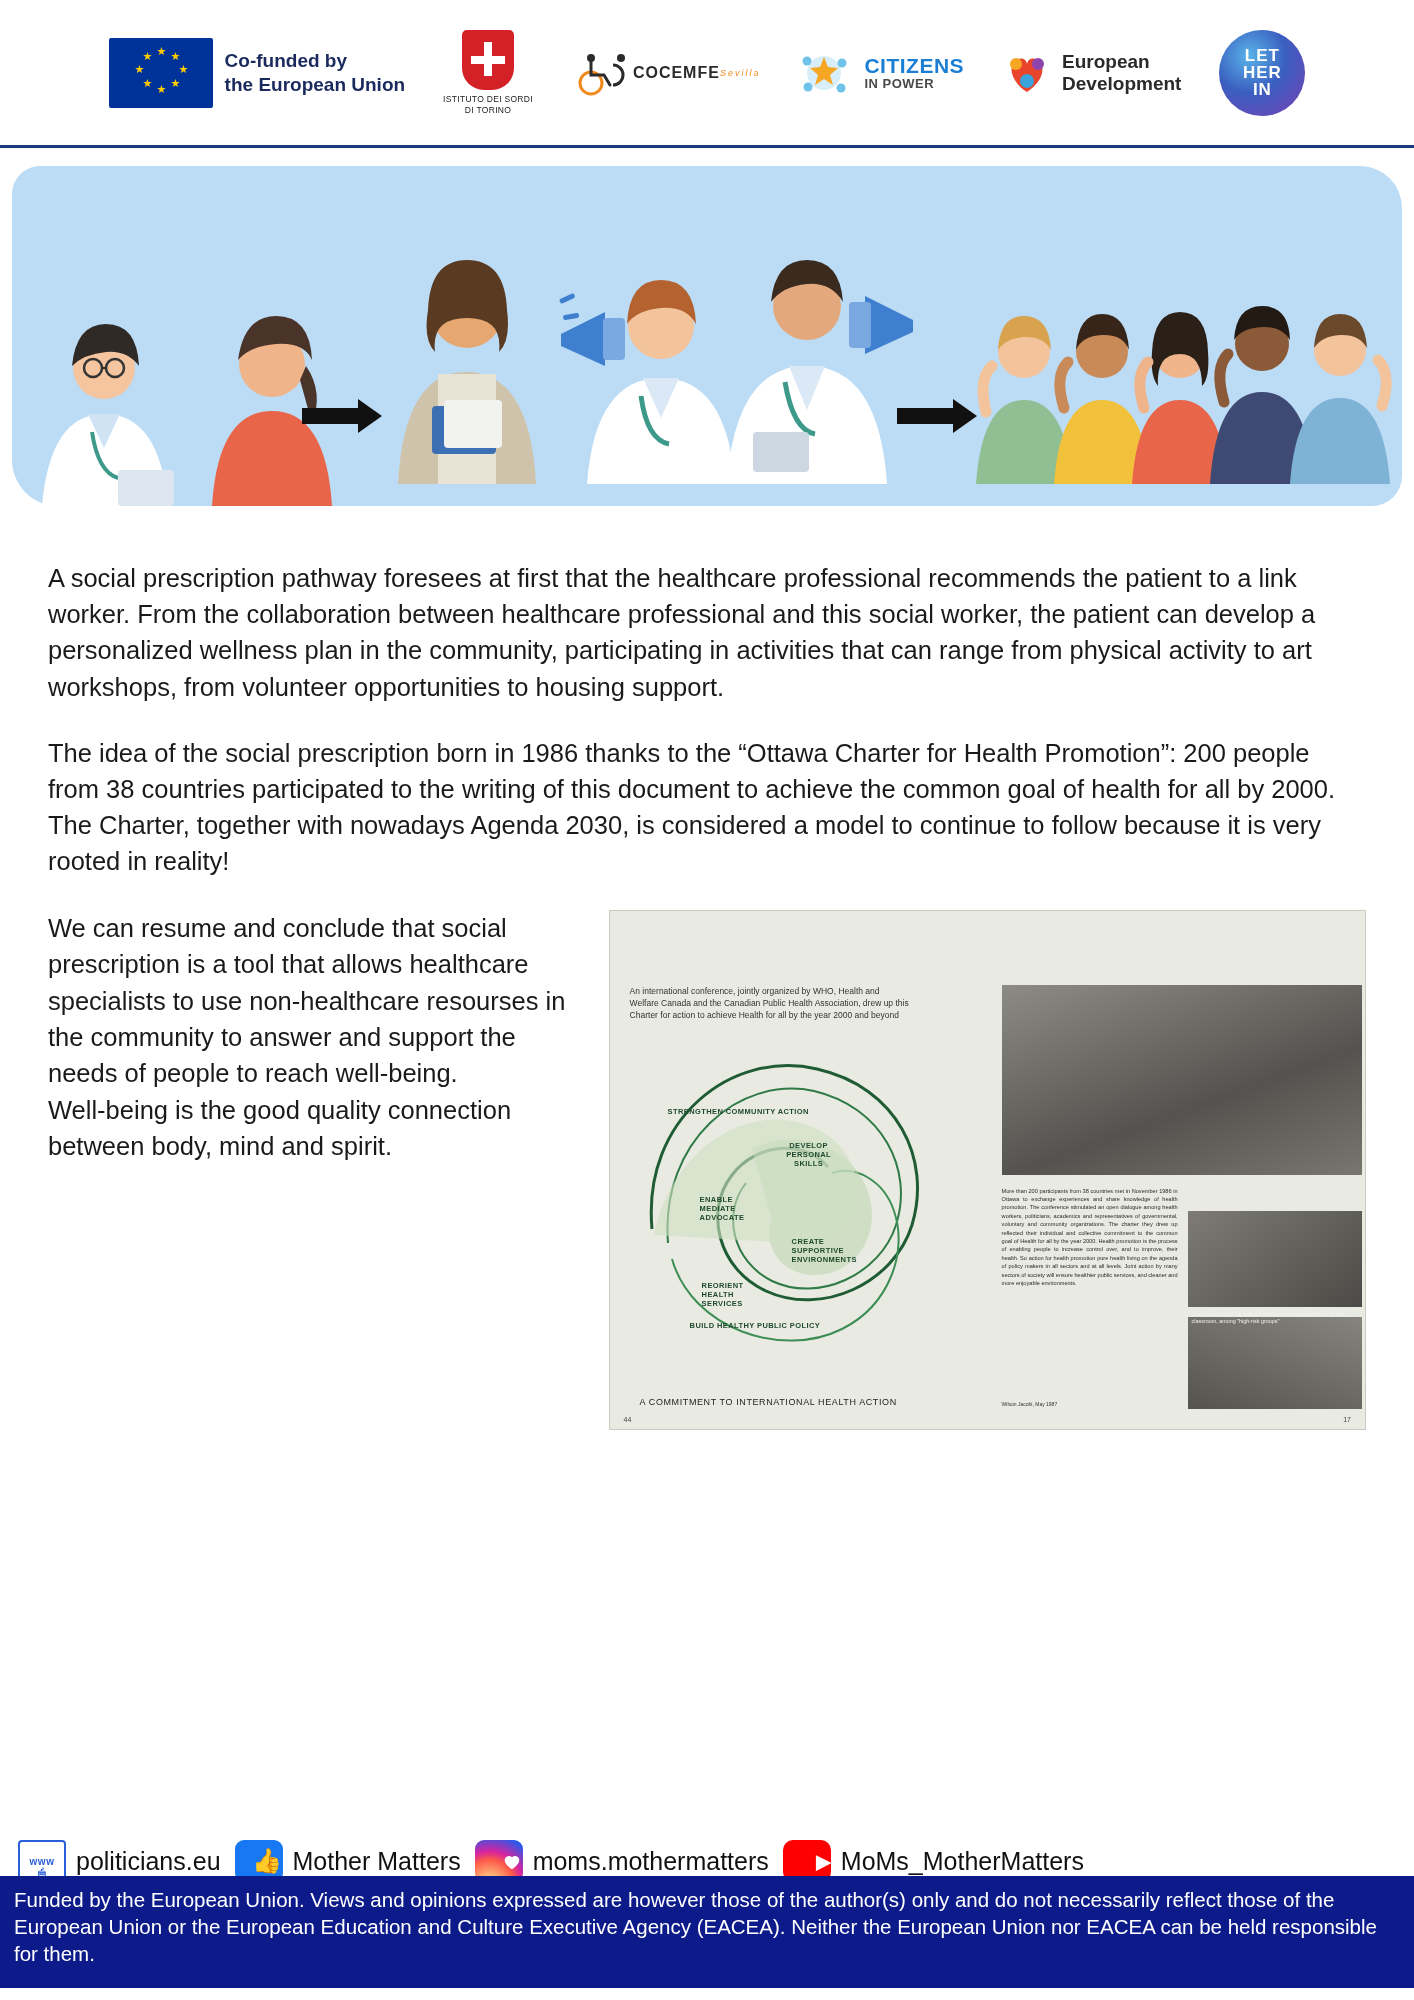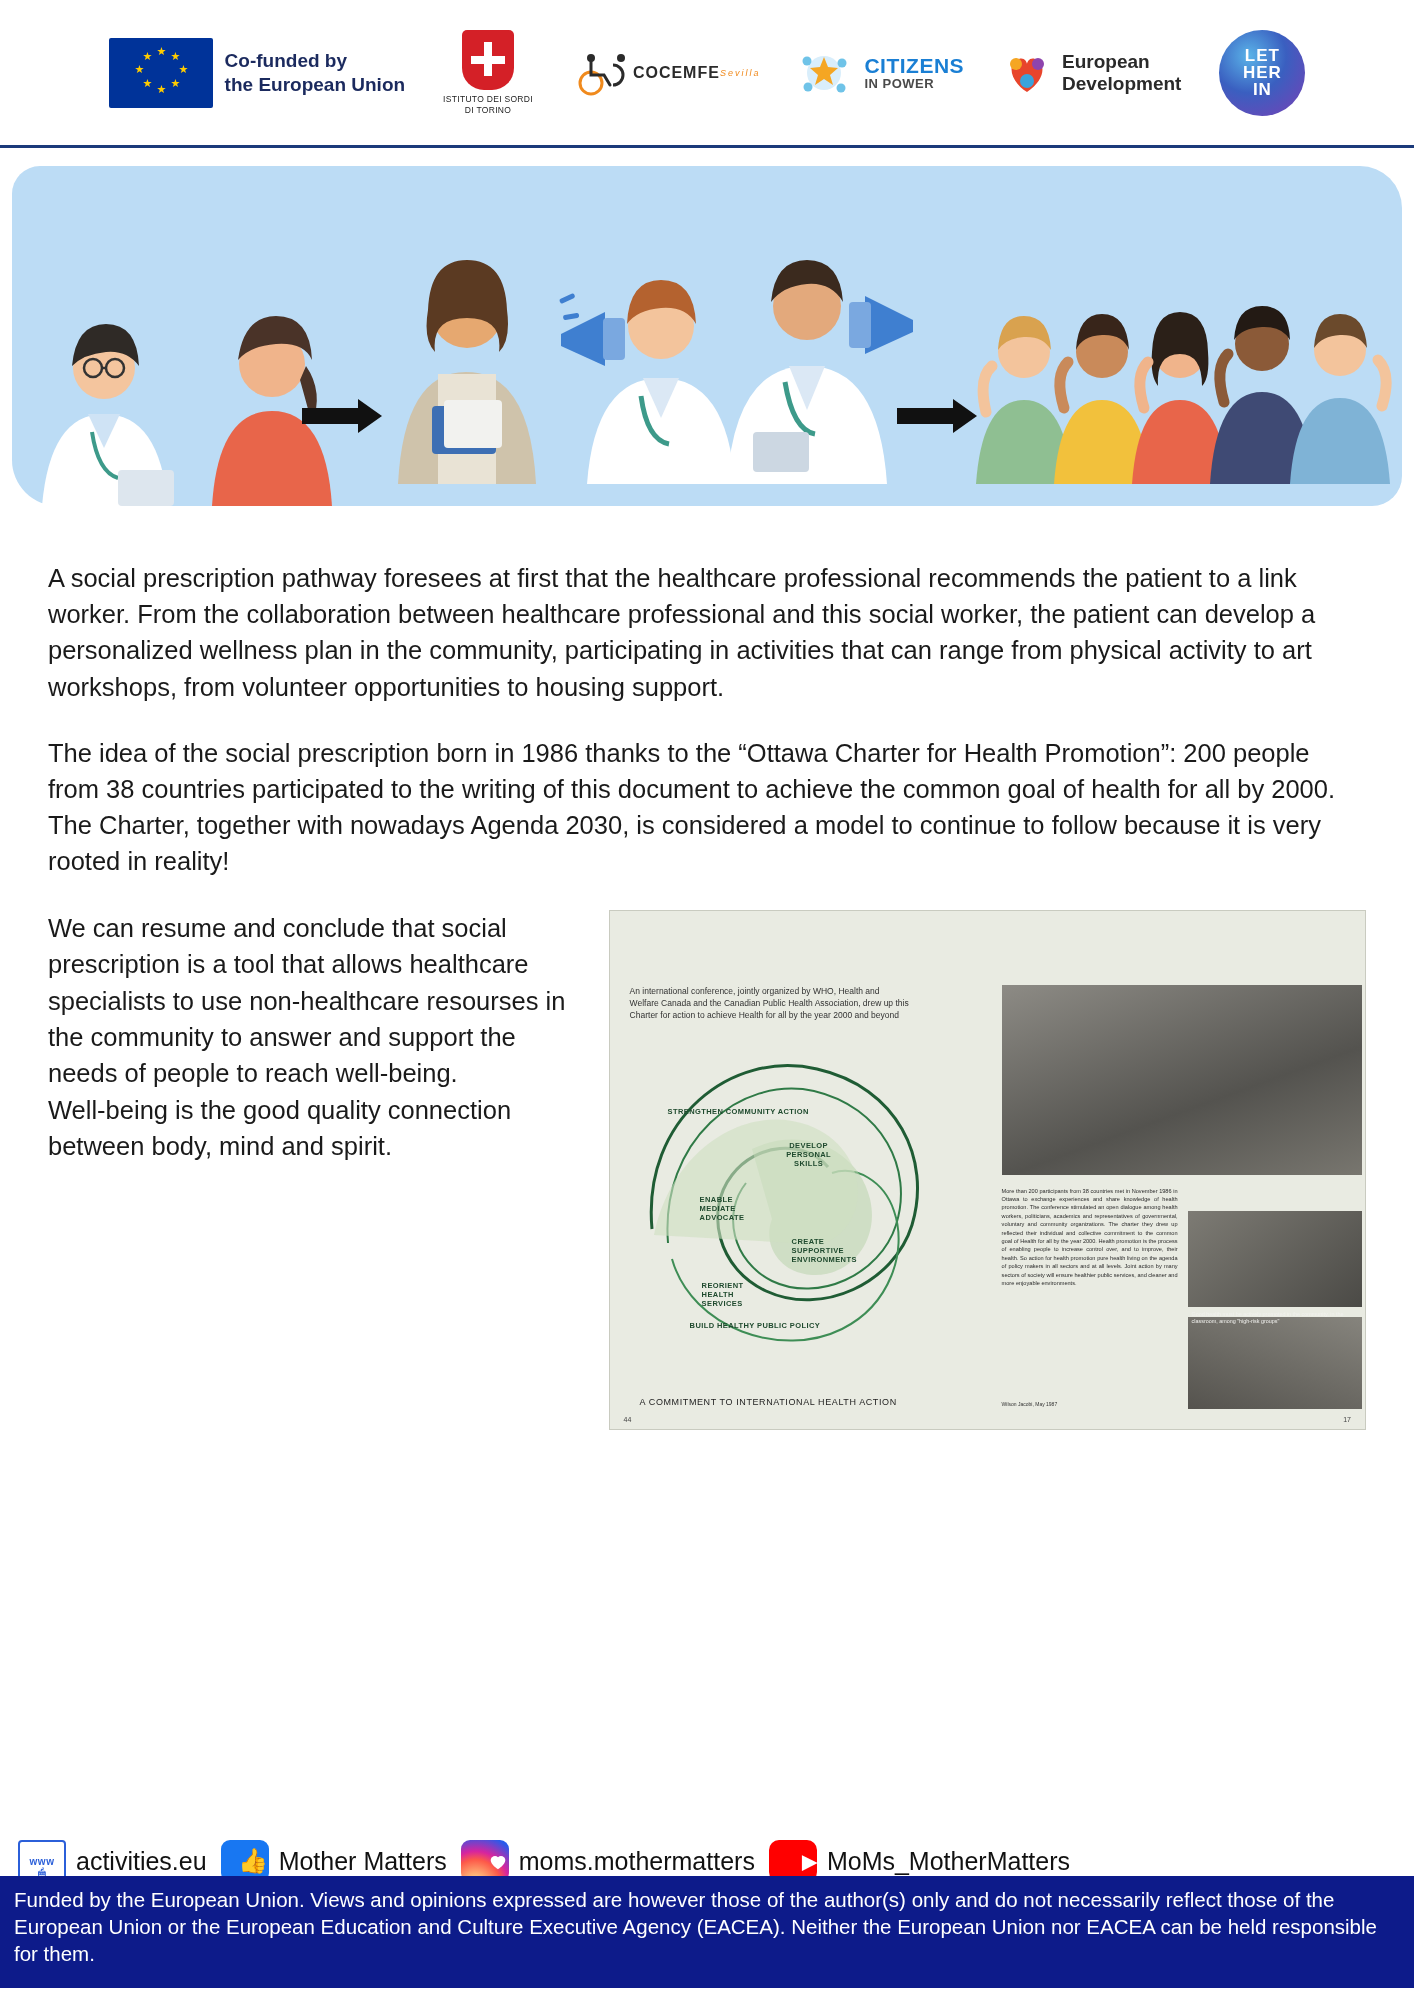--- a/index.html
+++ b/index.html
@@ -406,21 +406,21 @@
   </div>
 </div>
 
 <div class="social">
 
   <div class="soc-item">
     <span class="ico ico-www">
       <span style="font-size:10px;letter-spacing:.5px;">www</span>
       <span style="font-size:13px;">🖱</span>
     </span>
-    <span>activities.eu</span>
+    <span>politicians.eu</span>
   </div>
 
   <div class="soc-item">
     <span class="ico ico-fb">👍</span>
     <span>Mother Matters</span>
   </div>
 
   <div class="soc-item">
     <span class="ico ico-ig">
       <svg width="22" height="22" viewBox="0 0 24 24">

